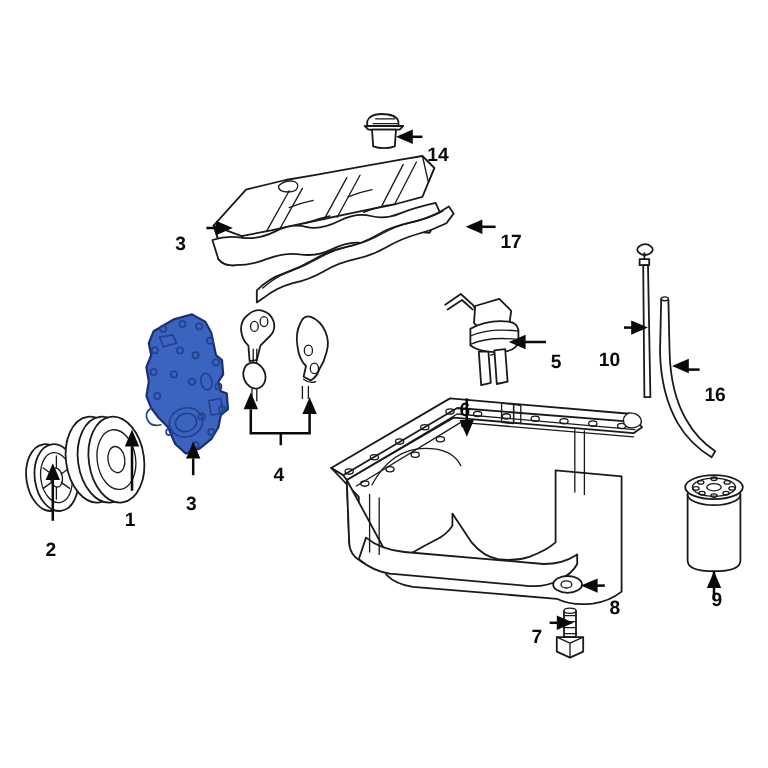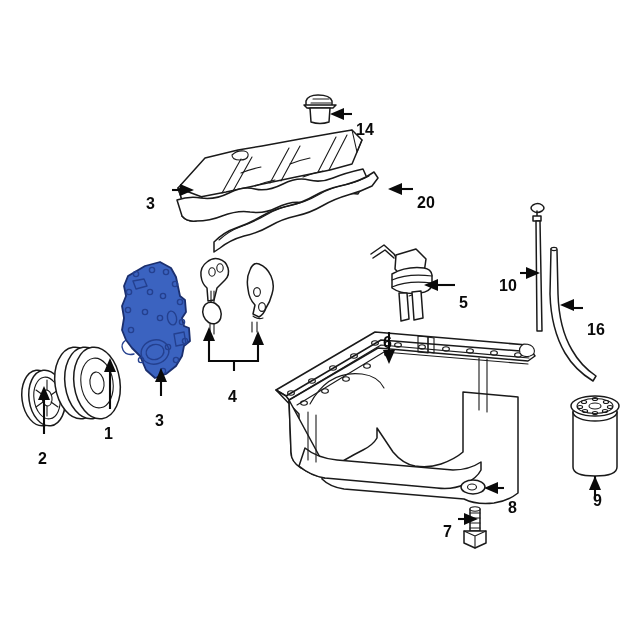--- a/index.html
+++ b/index.html
@@ -333,19 +333,19 @@
 
   <div class="callout-label" style="left:104px;top:415px;">1</div>
   <div class="callout-label" style="left:38px;top:440px;">2</div>
   <div class="callout-label" style="left:155px;top:402px;">3</div>
   <div class="callout-label" style="left:228px;top:378px;">4</div>
   <div class="callout-label" style="left:459px;top:284px;">5</div>
   <div class="callout-label" style="left:383px;top:324px;">6</div>
   <div class="callout-label" style="left:443px;top:513px;">7</div>
   <div class="callout-label" style="left:508px;top:489px;">8</div>
   <div class="callout-label" style="left:593px;top:482px;">9</div>
-  <div class="callout-label" style="left:499px;top:267px;">10</div>
+  <div class="callout-label" style="left:499px;top:282px;">10</div>
   <div class="callout-label" style="left:587px;top:311px;">16</div>
   <div class="callout-label" style="left:146px;top:185px;">3</div>
-  <div class="callout-label" style="left:417px;top:184px;">20</div>
+  <div class="callout-label" style="left:417px;top:184px;">17</div>
   <div class="callout-label" style="left:356px;top:111px;">14</div>
 
 </div>
 
 </body></html>

